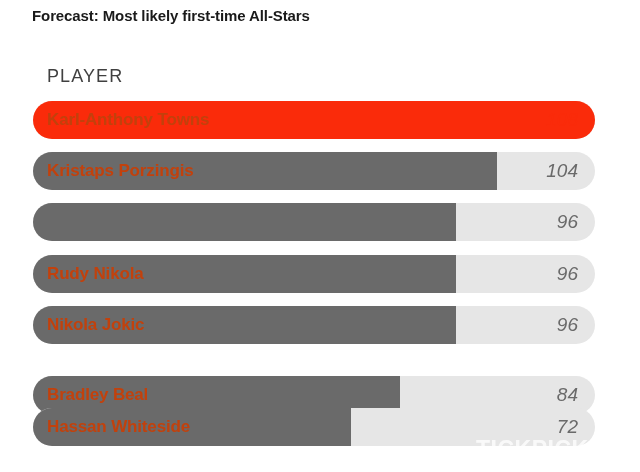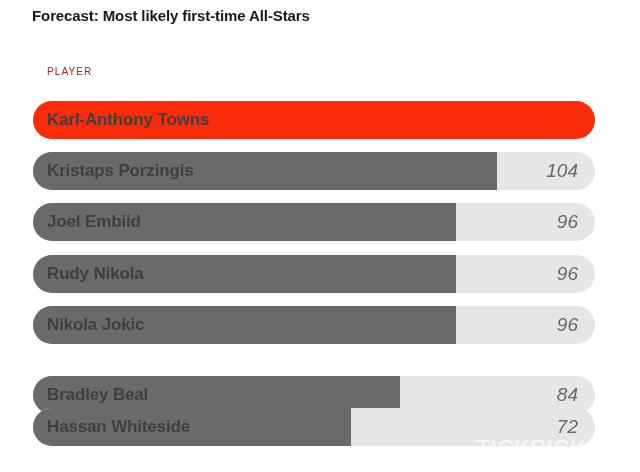--- a/index.html
+++ b/index.html
@@ -31,23 +31,23 @@
     font-weight: bold;
     color: #1a1a1a;
     letter-spacing: -0.1px;
     white-space: nowrap;
   }
 
   
   .col-header {
     position: absolute;
     top: 66px;
-    font-size: 10px;
+    font-size: 18px;
     font-weight: normal;
-    color: #b91c1c;
+    color: #404040;
     letter-spacing: 1.1px;
     white-space: nowrap;
   }
   .col-header.player { left: 47px; }
   .col-header.points { right: 62px; margin-top: 47px; }
 
   
   .rows {
     position: absolute;
     left: 0;
@@ -80,21 +80,21 @@
   }
   .bar-label {
     position: absolute;
     left: 14px;
     top: 0;
     height: 100%;
     display: flex;
     align-items: center;
     font-size: 17px;
     font-weight: bold;
-    color: #404040;
+    color: #c2410c;
     white-space: nowrap;
     letter-spacing: -0.15px;
   }
   .bar-value {
     position: absolute;
     right: 17px;
     top: 0;
     height: 100%;
     display: flex;
     align-items: center;
@@ -106,21 +106,21 @@
   .bar-row.highlight .bar-value {
     color: #fa2b0a;
   }
 
   
   .watermark {
     position: absolute;
     left: 476px;
     top: 436px;
     font-size: 23px;
-    font-weight: normal;
+    font-weight: bold;
     color: #ffffff;
     opacity: 0.78;
     letter-spacing: 0.5px;
     white-space: nowrap;
     pointer-events: none;
   }
 </style>
 </head>
 <body>
 
@@ -141,21 +141,20 @@
       </div>
       <div class="bar-row" style="top: 152.2px; text-align: right;">
         <div class="bar-track"></div>
         <div class="bar-fill" style="width: 82.5%;"></div>
         <div class="bar-label">Kristaps Porzingis</div>
         <div class="bar-value">104</div>
       </div>
       <div class="bar-row" style="top: 203.4px;">
         <div class="bar-track"></div>
         <div class="bar-fill" style="width: 75.3%;"></div>
-        <div class="bar-label">Joel Embiid</div>
         <div class="bar-value">96</div>
       </div>
       <div class="bar-row" style="top: 254.6px;">
         <div class="bar-track"></div>
         <div class="bar-fill" style="width: 75.3%;"></div>
         <div class="bar-label">Rudy Nikola</div>
         <div class="bar-value">96</div>
       </div>
       <div class="bar-row" style="top: 305.8px;">
         <div class="bar-track"></div>

